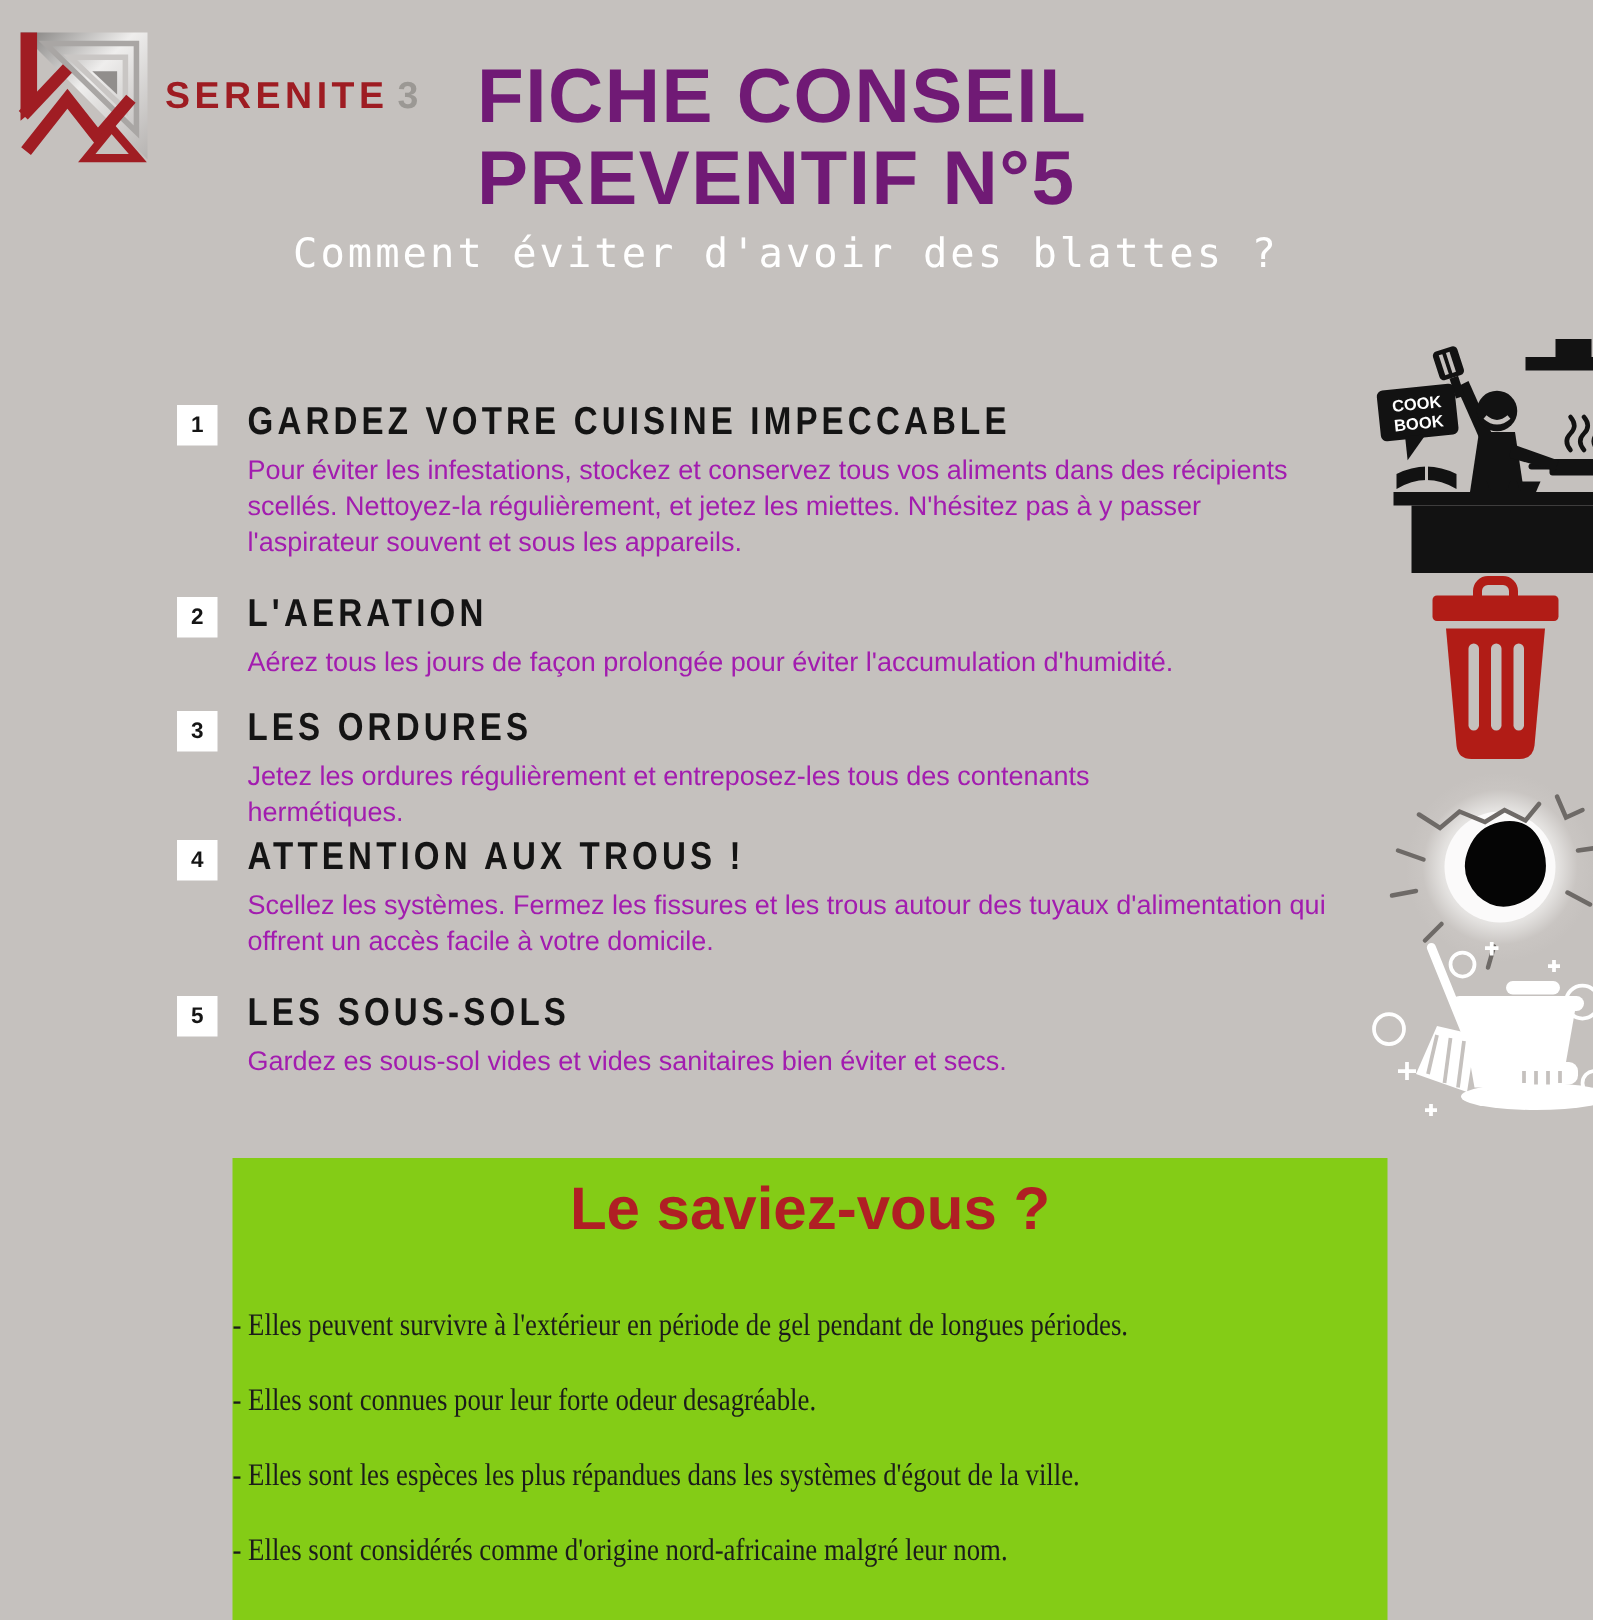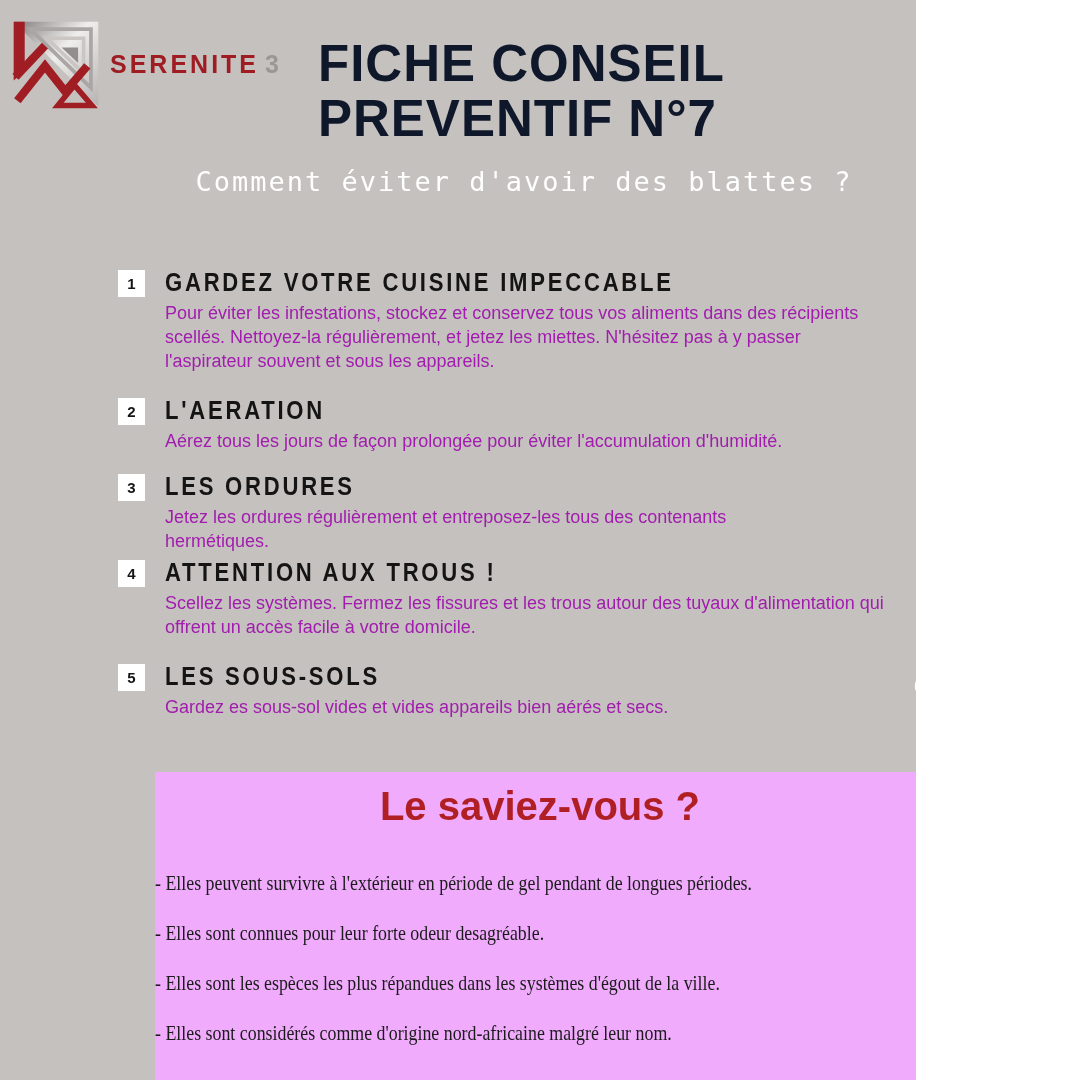--- a/index.html
+++ b/index.html
@@ -1,37 +1,37 @@
 <!DOCTYPE html>
 <html><head>
 <meta charset="utf-8">
 <style>
   html,body{margin:0;padding:0;}
   .page{
     position:relative;
-    width:916px;height:1080px;
+    width:1062px;height:1080px;
     background:#c5c1be;
     overflow:hidden;
     font-family:"Liberation Sans",sans-serif;
   }
   
   .logo{position:absolute;left:10px;top:18px;width:92px;height:92px;}
   .brand{
     position:absolute;left:110px;top:50px;
     font-size:25px;font-weight:bold;letter-spacing:3px;
     color:#9e1c22;white-space:nowrap;
   }
   .brand .brand-num{color:#9b9894;margin-left:6px;}
   .title{
     position:absolute;left:318px;top:36px;
     font-size:51px;line-height:55px;font-weight:bold;
-    letter-spacing:1px;color:#0f172a;white-space:nowrap;
+    letter-spacing:1px;color:#701a75;white-space:nowrap;
   }
   .subtitle{
-    position:absolute;left:0;top:166px;width:1048px;
+    position:absolute;left:0;top:154px;width:1048px;
     text-align:center;color:#ffffff;
     font-family:"DejaVu Sans Mono",monospace;
     font-size:27px;letter-spacing:2px;white-space:nowrap;
   }
   
   .item{position:absolute;left:118px;display:flex;gap:20px;}
   .badge{
     flex:0 0 auto;width:27px;height:27px;margin-top:2px;
     background:#ffffff;color:#151515;
     display:flex;align-items:center;justify-content:center;
@@ -48,21 +48,21 @@
   .item-1{top:268px;} .item-1 .item-body{width:700px;}
   .item-2{top:396px;} .item-2 .item-body{width:760px;}
   .item-3{top:472px;} .item-3 .item-body{width:640px;}
   .item-4{top:558px;} .item-4 .item-body{width:745px;}
   .item-5{top:662px;} .item-5 .item-body{width:760px;}
   
   .icon-abs{position:absolute;}
   
   .facts-box{
     position:absolute;left:155px;top:772px;width:770px;height:308px;
-    background:#f0abfc;
+    background:#84cc16;
   }
   .facts-title{
     margin-top:12px;text-align:center;
     font-size:40px;font-weight:bold;color:#b01f24;
   }
   .facts-list{margin-top:40px;}
   .fact{
     font-family:"Liberation Serif",serif;
     font-size:21px;color:#1b1b1b;line-height:28px;
     margin:0 0 22px 0;white-space:nowrap;
@@ -91,21 +91,21 @@
     <path d="M8,90 L38,52 L60,80 L84,52" stroke="#a01d23" stroke-width="9" fill="none"></path>
     <path d="M52,95 L70,73 L89,95 Z" fill="none" stroke="#a01d23" stroke-width="6"></path>
   </svg>
 
   <div class="brand">
     <span>SERENITE</span><span class="brand-num">3</span>
   </div>
 
   <div class="title">
     <div>FICHE CONSEIL</div>
-    <div>PREVENTIF N°7</div>
+    <div>PREVENTIF N°5</div>
   </div>
 
   <div class="subtitle">Comment éviter d'avoir des blattes ?</div>
 
   <div class="item item-1">
     <div class="badge">1</div>
     <div>
       <div class="item-heading">GARDEZ VOTRE CUISINE IMPECCABLE</div>
       <div class="item-body">Pour éviter les infestations, stockez et conservez tous vos aliments dans des récipients scellés. Nettoyez-la régulièrement, et jetez les miettes. N'hésitez pas à y passer l'aspirateur souvent et sous les appareils.</div>
     </div>
@@ -132,21 +132,21 @@
     <div>
       <div class="item-heading">ATTENTION AUX TROUS !</div>
       <div class="item-body">Scellez les systèmes. Fermez les fissures et les trous autour des tuyaux d'alimentation qui offrent un accès facile à votre domicile.</div>
     </div>
   </div>
 
   <div class="item item-5">
     <div class="badge">5</div>
     <div>
       <div class="item-heading">LES SOUS-SOLS</div>
-      <div class="item-body">Gardez es sous-sol vides et vides appareils bien aérés et secs.</div>
+      <div class="item-body">Gardez es sous-sol vides et vides sanitaires bien éviter et secs.</div>
     </div>
   </div>
 
   <svg class="icon-abs" style="left:905px;top:222px;" width="175" height="160" viewBox="0 0 175 160" aria-hidden="true">
     <g fill="#121212">
       <rect x="112" y="16" width="58" height="9"></rect>
       <rect x="132" y="4" width="24" height="12"></rect>
 
       <g fill="none" stroke="#121212" stroke-width="3" stroke-linecap="round">
         <path d="M142,78 q-5,-6 0,-11 q5,-5 0,-11"></path>

